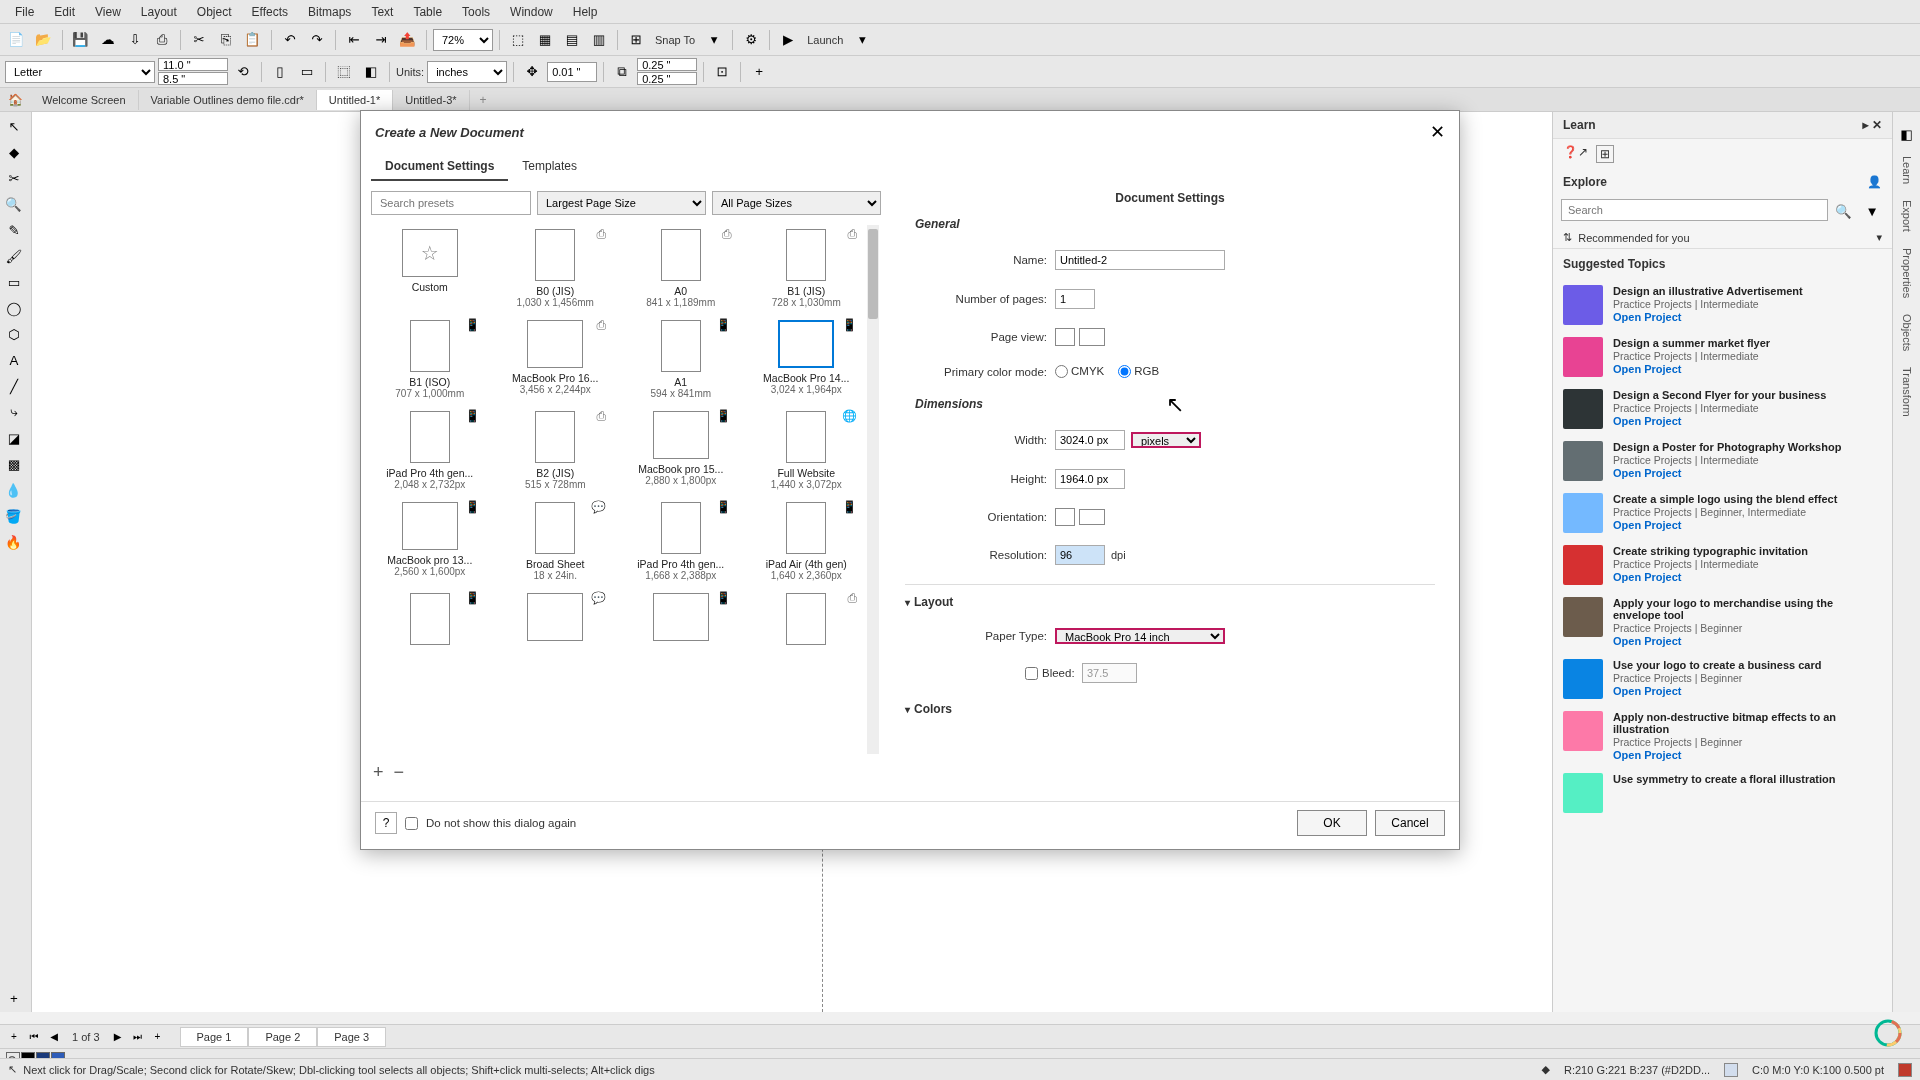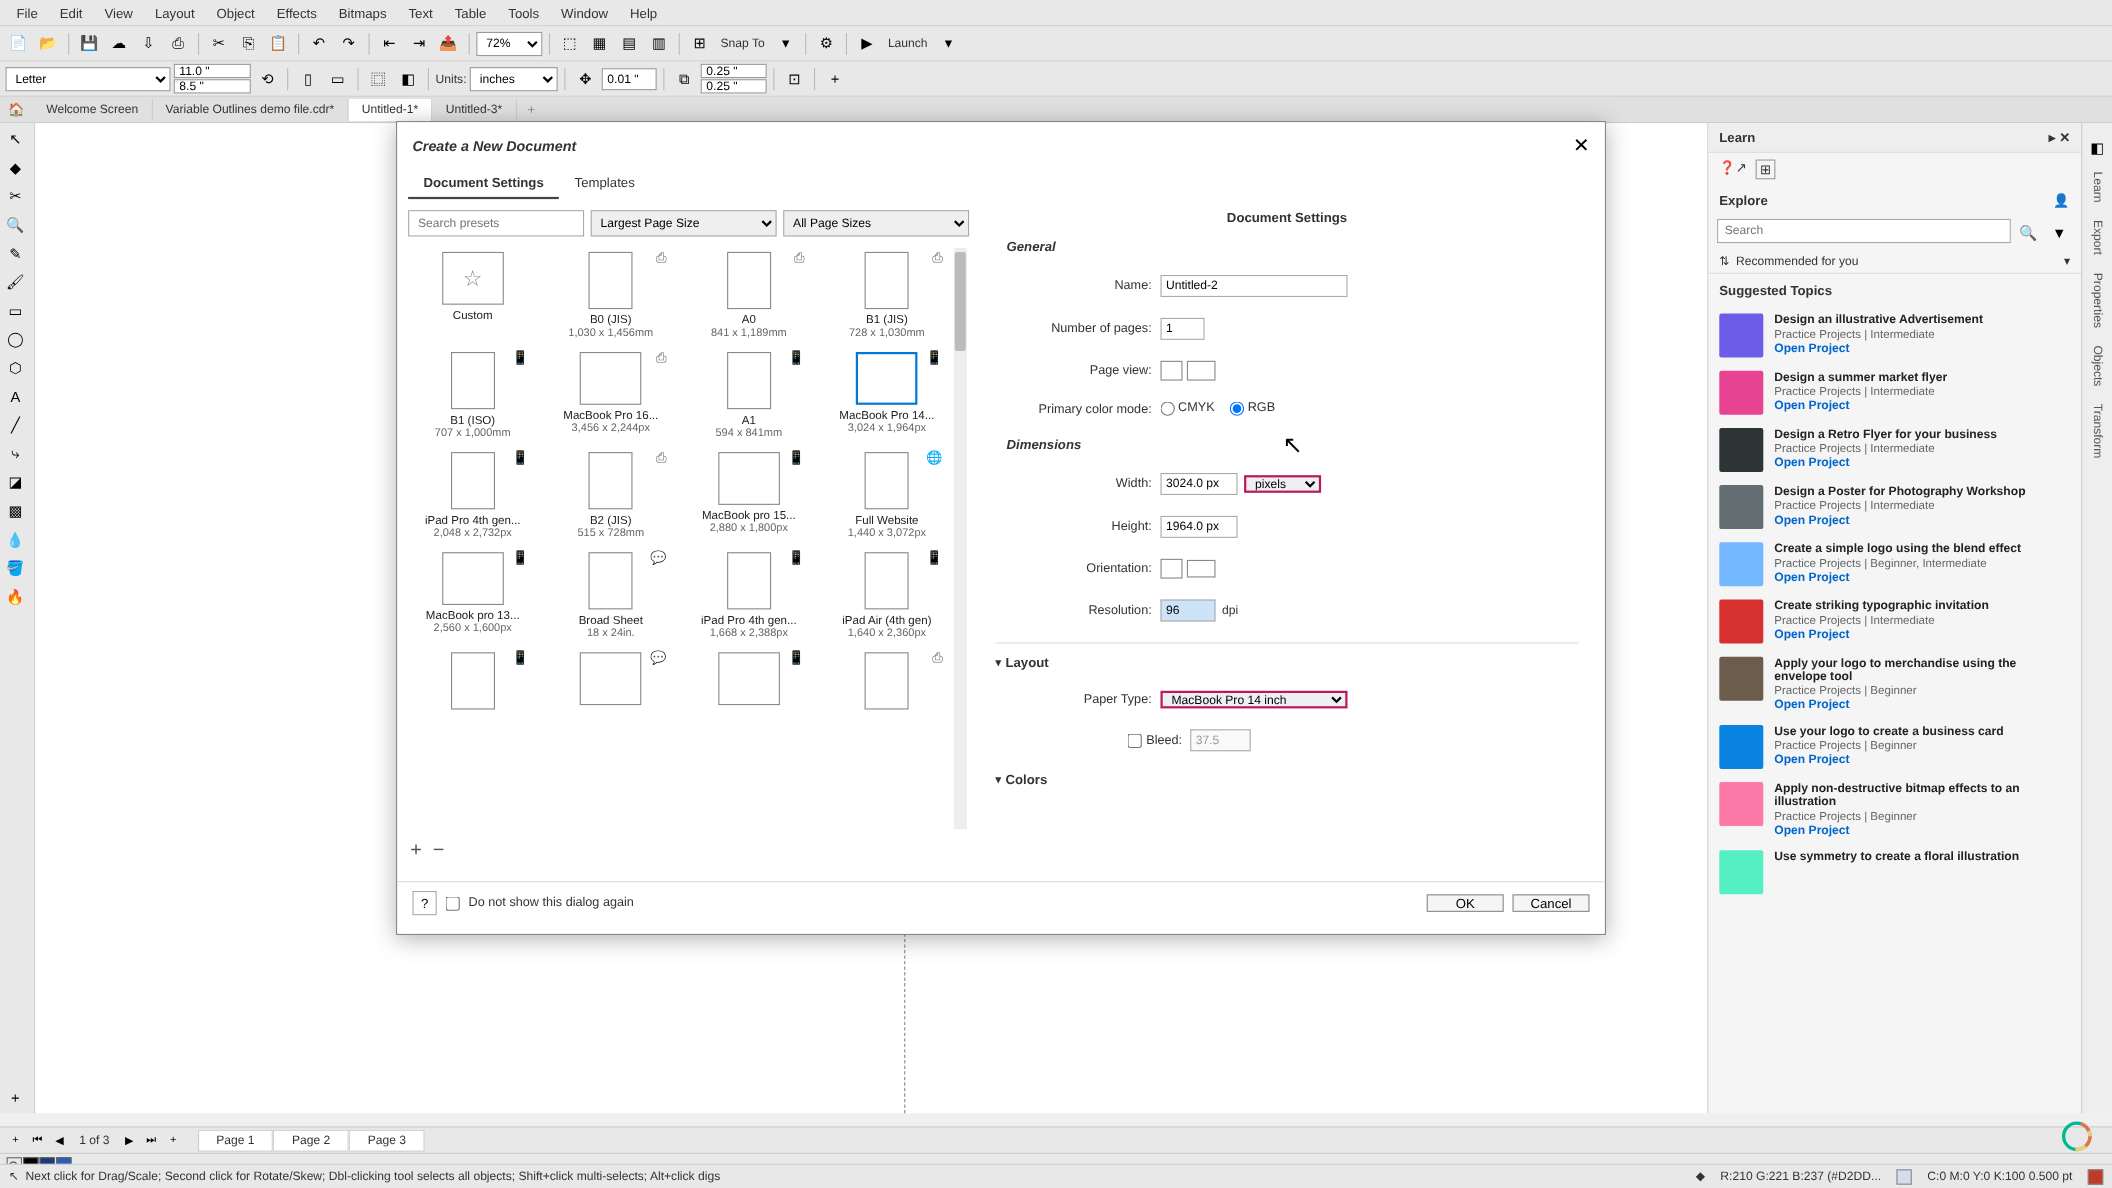--- a/index.html
+++ b/index.html
@@ -86,21 +86,21 @@
 .settings-spinner { width: 55px; height: 20px; border: 1px solid #aaa; padding: 0 4px; font-size: 11px; }
 .settings-select { height: 16px; border: 2px solid #be185d; font-size: 11px; padding: 0 4px; }
 .radio-label { font-size: 11.5px; margin-right: 14px; display: flex; align-items: flex-start; gap: 3px; }
 .orient-btn { width: 20px; height: 18px; border: 1px solid #888; background: white; margin-right: 4px; cursor:pointer; }
 .sect-toggle { display: flex; align-items: center; gap: 4px; font-weight: 700; font-size: 12px; margin: 10px 0 4px; cursor: pointer; }
 .sect-arrow { font-size: 10px; }
 
 
 .dialog-footer { display: flex; justify-content: space-between; align-items: center; padding: 8px 14px; border-top: 1px solid #ddd; }
 .footer-left { display: flex; align-items: center; gap: 8px; font-size: 11.5px; }
-.footer-btn { width: 70px; height: 16px; border: 1px solid #888; background: #f5f5f5; font-size: 12px; cursor: pointer; }
+.footer-btn { width: 70px; height: 26px; border: 1px solid #888; background: #f5f5f5; font-size: 12px; cursor: pointer; }
 .help-btn { width: 22px; height: 22px; border: 1px solid #aaa; background: white; font-size: 12px; }
 
 
 .page-nav { position: absolute; bottom: 32px; left: 0; right: 0; height: 24px; background: #e8e8e8; display: flex; align-items: center; padding: 0 6px; gap: 4px; border-top: 1px solid #ccc; }
 .page-nav-btn { width: 16px; height: 16px; font-size: 10px; background: none; border: none; cursor: pointer; }
 .page-tab { padding: 3px 16px; font-size: 11px; border: 1px solid #ccc; background: white; cursor: pointer; }
 .page-count { font-size: 11px; padding: 0 6px; }
 .color-bar { position: absolute; bottom: 12px; left: 0; right: 0; height: 20px; background: #e8e8e8; display: flex; align-items: center; padding: 0 6px; gap: 1px; border-top: 1px solid #ccc; }
 .color-swatch { width: 14px; height: 14px; border: 1px solid #666; }
 .status-bar { position: absolute; bottom: 0; left: 0; right: 0; height: 22px; background: #e8e8e8; display: flex; align-items: center; padding: 0 8px; font-size: 11px; border-top: 1px solid #ccc; justify-content: space-between; }
@@ -274,21 +274,21 @@
           <div class="topic-thumb" style="background:#e84393"></div>
           <div class="topic-text">
             <div class="topic-title">Design a summer market flyer</div>
             <div class="topic-meta">Practice Projects | Intermediate</div>
             <div class="topic-link">Open Project</div>
           </div>
         </div>
         <div class="topic-item">
           <div class="topic-thumb" style="background:#2d3436"></div>
           <div class="topic-text">
-            <div class="topic-title">Design a Retro Flyer for your business</div>
+            <div class="topic-title">Design a Second Flyer for your business</div>
             <div class="topic-meta">Practice Projects | Intermediate</div>
             <div class="topic-link">Open Project</div>
           </div>
         </div>
         <div class="topic-item">
           <div class="topic-thumb" style="background:#636e72"></div>
           <div class="topic-text">
             <div class="topic-title">Design a Poster for Photography Workshop</div>
             <div class="topic-meta">Practice Projects | Intermediate</div>
             <div class="topic-link">Open Project</div>

